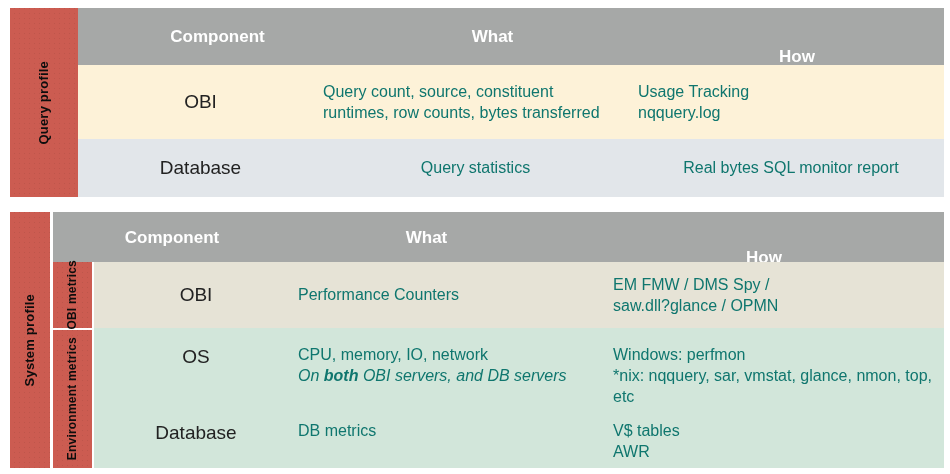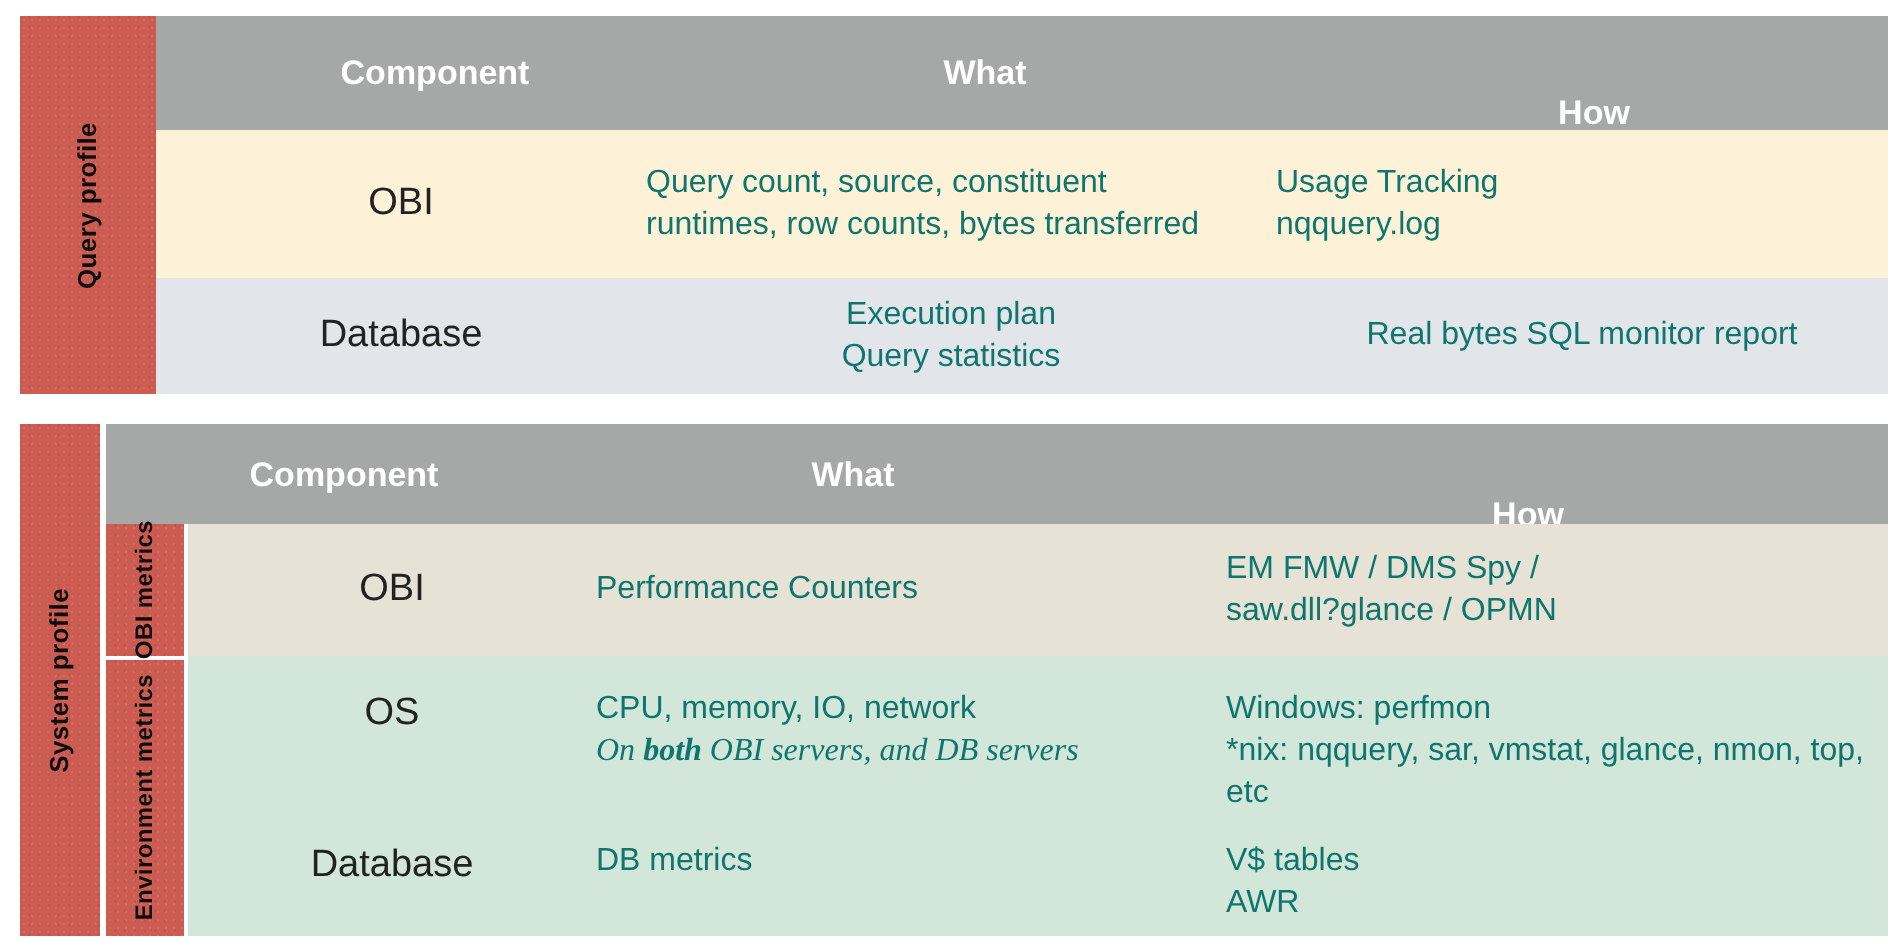--- a/index.html
+++ b/index.html
@@ -83,21 +83,21 @@
   }
   .dcell.component { flex: 0 0 235px; font-size: 19px; color: #222; }
   .dcell.what      { flex: 0 0 315px; }
   .dcell.how       { flex: 1 1 auto; }
 
   .c-center { text-align: center; padding-left: 20px; }
   .c-left   { text-align: left; }
 
   .v-center { display: flex; flex-direction: column; justify-content: center; }
 
-  .em-italic { font-style: italic; font-family: Liberation Serif, serif; }
+  .em-italic { font-style: italic; }
   .em-italic b { font-weight: bold; font-style: italic; }
 
   
   #table-query-profile {
     left: 10px; top: 8px; width: 934px; height: 189px;
   }
   #table-query-profile .group-band { width: 68px; }
   #table-query-profile .row-obi      { background: #fdf2d8; height: 74px; }
   #table-query-profile .row-database { background: #e2e6ea; height: 58px; }
   #table-query-profile .hrow { height: 57px; }
@@ -161,21 +161,20 @@
       <div class="dcell what c-left v-center">Query count, source, constituent runtimes, row counts, bytes transferred</div>
       <div class="dcell how c-left v-center">
         <div>Usage Tracking</div>
         <div>nqquery.log</div>
       </div>
     </div>
 
     <div class="drow row-database">
       <div class="dcell component c-center v-center">Database</div>
       <div class="dcell what c-center v-center">
-        <div>Execution plan</div>
         <div>Query statistics</div>
       </div>
       <div class="dcell how c-center v-center">Real bytes SQL monitor report</div>
     </div>
 
   </div>
 </div>
 
 <div class="table-block" id="table-system-profile">
 

